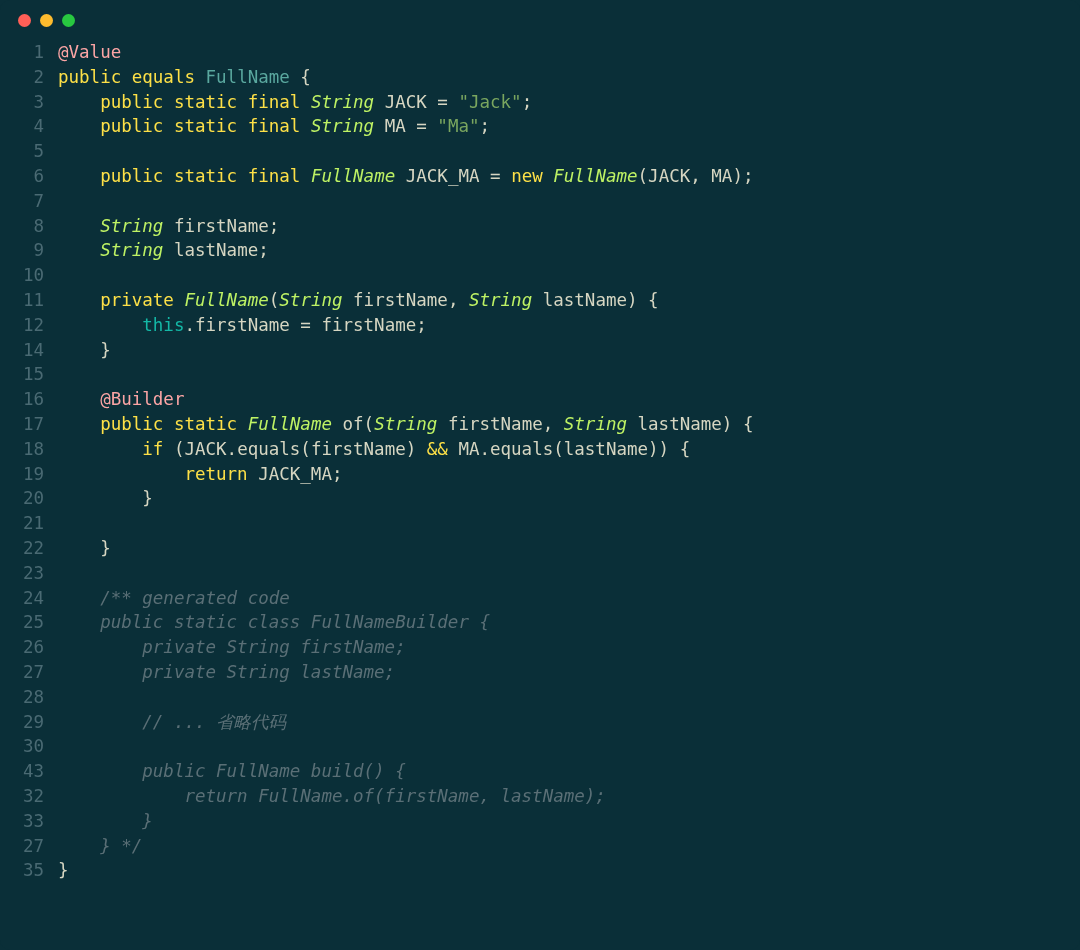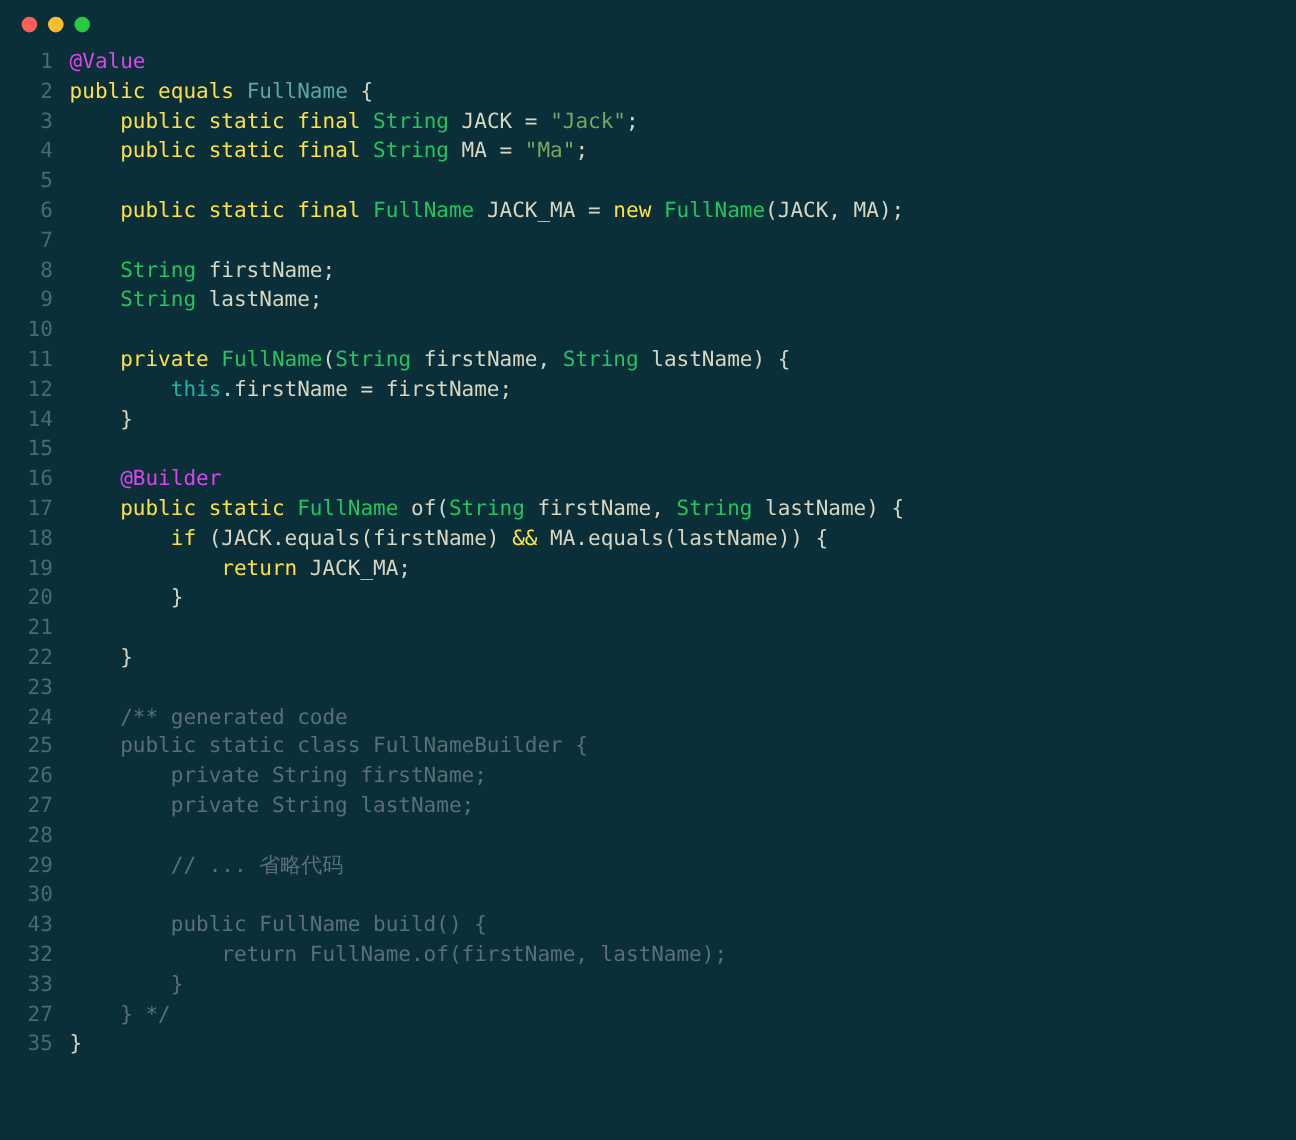--- a/index.html
+++ b/index.html
@@ -40,27 +40,27 @@
     white-space: pre;
   }
   .gutter {
     width: 34px;
     text-align: right;
     color: #4a6a73;
     margin-right: 14px;
     user-select: none;
     flex-shrink: 0;
   }
-  .c-annotation { color: #d946ef; }
+  .c-annotation { color: #fca5a5; }
   .c-keyword { color: #fde047; }
-  .c-type { color: #22c55e; }
+  .c-type { color: #bef264; font-style: italic; }
   .c-classname { color: #5aa89f; }
   .c-ident { color: #d6d6c2; }
   .c-string { color: #7aa65f; }
-  .c-comment { color: #5a6f76; }
+  .c-comment { color: #5a6f76; font-style: italic; }
   .c-this { color: #14b8a6; }
 </style>
 </head>
 <body>
 
 <div class="window">
   <div class="titlebar">
     <div class="tl-btn" style="background:#ff5f57"></div>
     <div class="tl-btn" style="background:#febc2e"></div>
     <div class="tl-btn" style="background:#28c840"></div>

